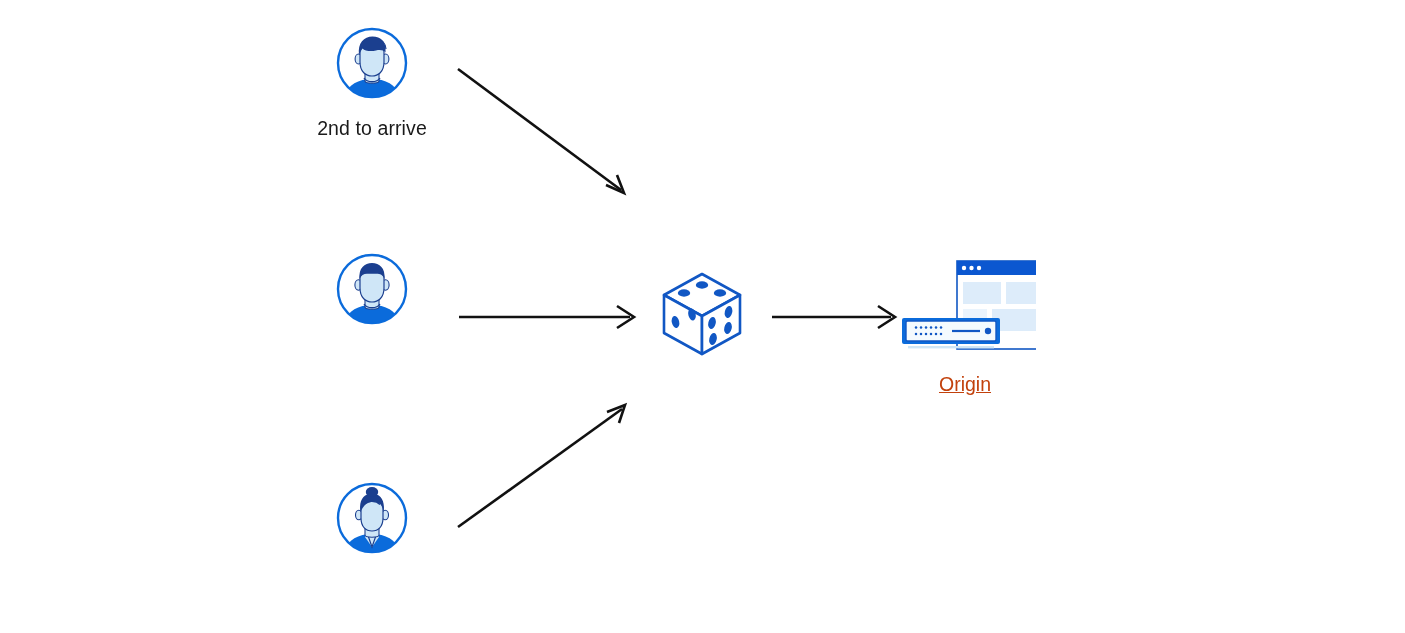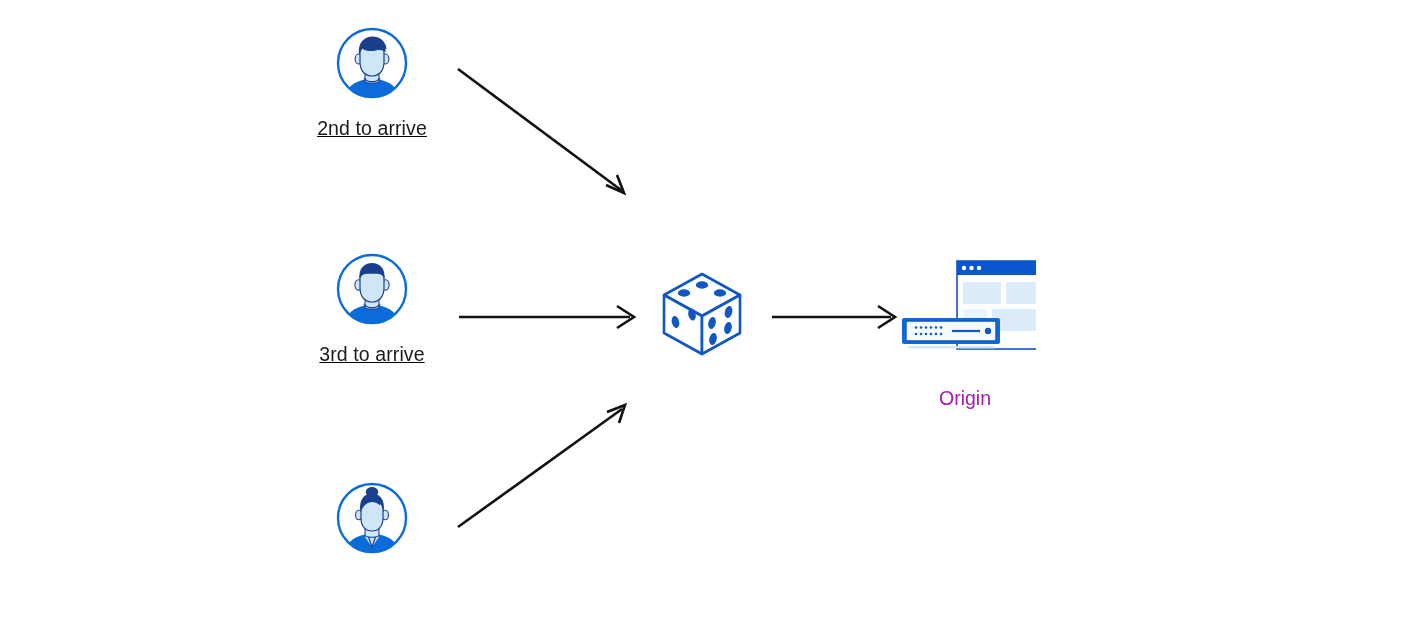--- a/index.html
+++ b/index.html
@@ -22,21 +22,20 @@
     width: 1405px;
     height: 633px;
   }
   .node {
     position: absolute;
   }
   
   .avatar-node {
     width: 160px;
     text-align: center;
-    text-decoration: underline;
   }
   .avatar {
     width: 74px;
     height: 74px;
     margin: 0 auto;
     position: relative;
   }
   .node-label {
     margin-top: 16px;
     font-size: 19.5px;
@@ -50,25 +49,26 @@
     width: 200px;
     text-align: center;
   }
   .origin-art {
     width: 142px;
     height: 102px;
     margin: 0 auto;
     position: relative;
   }
   .origin-label {
-    margin-top: 28px;
+    margin-top: 14px;
     font-size: 19.5px;
     line-height: 24px;
-    color: #a21caf;
+    color: #c2410c;
     white-space: nowrap;
+    text-decoration: underline;
   }
   
   .dice-node {
     width: 92px;
     height: 92px;
   }
   .arrow-layer {
     position: absolute;
     left: 0;
     top: 0;
@@ -154,21 +154,20 @@
           <path d="M29 52 C32 57 42 57 45 52" fill="none" stroke="#1b3f8f" stroke-width="1.4"></path>
           <ellipse cx="23.5" cy="33" rx="3.6" ry="5.2" fill="#cfe6f7" stroke="#1b3f8f" stroke-width="1.1"></ellipse>
           <ellipse cx="50.5" cy="33" rx="3.6" ry="5.2" fill="#cfe6f7" stroke="#1b3f8f" stroke-width="1.1"></ellipse>
           <path d="M25 26 C25 16 49 16 49 26 L49 36 C49 46 43 50 37 50 C31 50 25 46 25 36 Z" fill="#cfe6f7" stroke="#1b3f8f" stroke-width="1.2"></path>
 
           <path d="M24.5 27 C23.5 16 29.5 11 37 11 C44.5 11 50.5 16 49.5 27
                    C48 23 45 21.8 41.5 21.8 L32 21.8 C28.5 21.8 26 23.5 24.5 27 Z" fill="#1b3f8f"></path>
         </g>
       </svg>
     </div>
-    <div class="node-label">3rd to arrive</div>
   </div>
 
   <div class="node avatar-node" style="left:292px; top:481px;">
     <div class="avatar">
       <svg width="74" height="74" viewBox="0 0 74 74" xmlns="http://www.w3.org/2000/svg">
         <defs>
           <clipPath id="clipC">
               <circle cx="37" cy="37" r="34"></circle>
             </clipPath>
         </defs>

